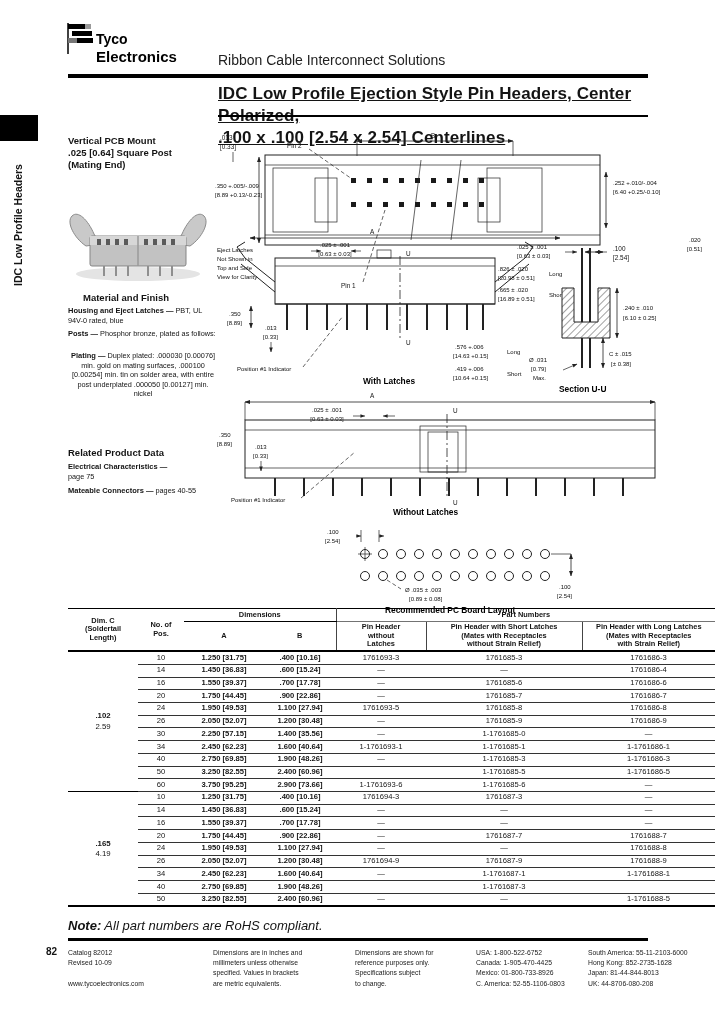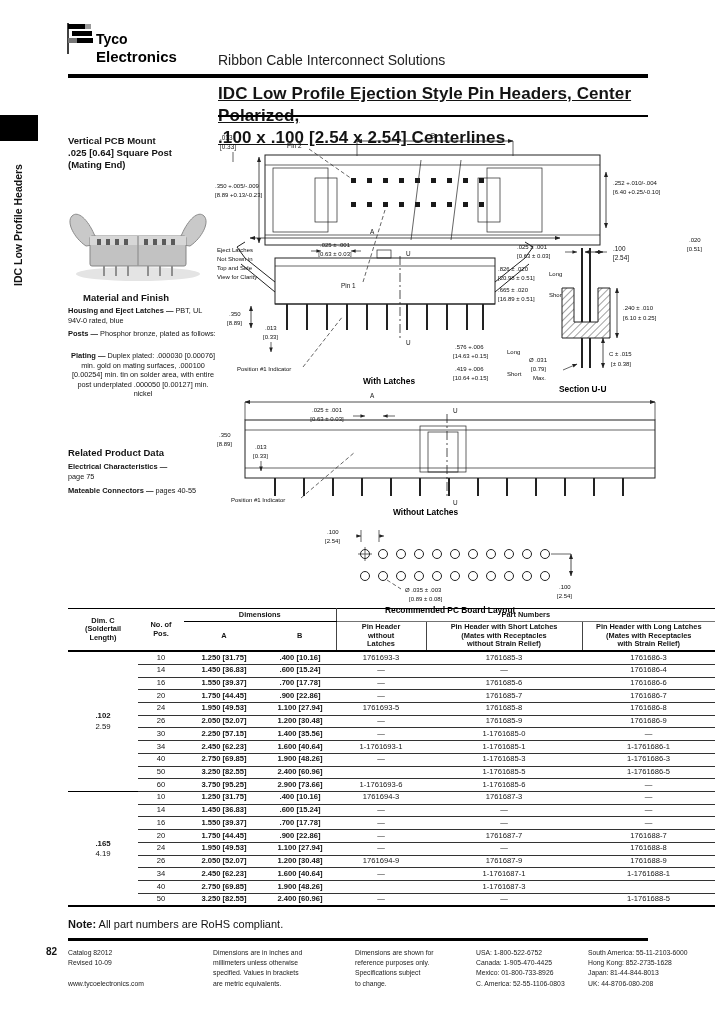--- a/index.html
+++ b/index.html
@@ -37,21 +37,21 @@
   table.pt thead th { font-weight:bold; font-size:7.4px; }
   table.pt thead { border-bottom:2px solid #000; }
   th.pn-span { border-bottom:1px solid #737373; }
   th.dims-span { border-bottom:1px solid #000; }
   th.thv { border-left:1px solid #444; }
   table.pt tbody td { border-bottom:1px solid #333; height:12.2px; }
   table.pt tbody td.dimc { border-bottom:none; font-size:7.8px; line-height:1.3; }
   table.pt tbody tr.group-start td { border-top:1.8px solid #000; }
   td.ab { font-weight:bold; }
   
-  .note-line { font-size:11px; }
+  .note-line { font-size:13px;font-style:italic; }
   .foot { font-size:6.8px; line-height:1.5; color:#1a1a1a; }
   .pageno { font-size:10px; font-weight:bold;margin-top:16px; }
 </style>
 </head>
 <body>
 
 <div class="abs" style="left:65px; top:20px;">
   <svg width="150" height="52">
     <line x1="3" y1="3" x2="3" y2="34" stroke="#000" stroke-width="1.5"></line>
     <rect x="3" y="4" width="17" height="5" fill="#000"></rect>

